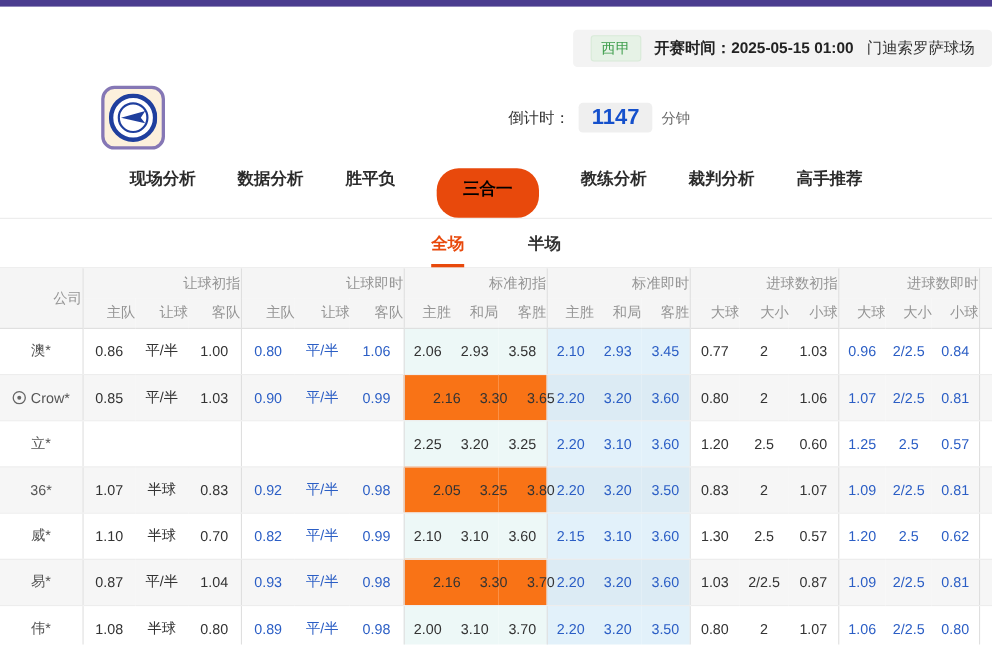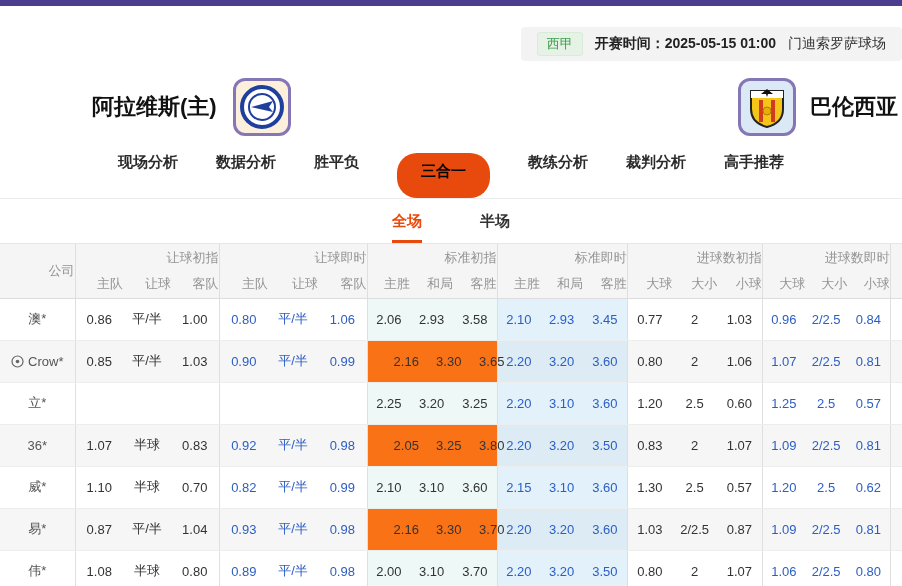--- a/index.html
+++ b/index.html
@@ -66,44 +66,35 @@
 <div class="matchinfo-wrap">
   <div class="matchinfo">
     <span class="league-badge">西甲</span>
     <span class="kickoff"><span>开赛时间：</span><span>2025-05-15 01:00</span></span>
     <span class="venue">门迪索罗萨球场</span>
   </div>
 </div>
 
 <div class="team-header">
   <div class="team-home">
-    <span class="team-name">阿拉维斯(主)</span>
     <span class="logo-box logo-home">
       <svg width="44" height="44" viewBox="0 0 44 44">
         <circle cx="22" cy="22" r="20" fill="#ffffff" stroke="#1f3f9e" stroke-width="4"></circle>
         <circle cx="22" cy="22" r="13" fill="#ffffff" stroke="#1f3f9e" stroke-width="2"></circle>
         <polygon points="11,22 33,16 29,22 33,27" fill="#1f3f9e"></polygon>
       </svg>
     </span>
   </div>
 
-
-  <div class="team-away">
-    <span class="logo-box logo-away">
-      <svg width="40" height="44" viewBox="0 0 40 44">
-        <path d="M4 6 L36 6 L36 24 Q36 38 20 42 Q4 38 4 24 Z" fill="#f5c518" stroke="#222" stroke-width="2"></path>
-        <path d="M4 6 L36 6 L36 13 L4 13 Z" fill="#ffffff"></path>
-        <path d="M20 4 L14 9 L19 9 L20 12 L21 9 L26 9 Z" fill="#111"></path>
-        <rect x="12" y="15" width="4" height="22" fill="#d23b1e"></rect>
-        <rect x="24" y="15" width="4" height="22" fill="#d23b1e"></rect>
-        <circle cx="20" cy="26" r="4" fill="#e8b007" stroke="#b07d00" stroke-width="1"></circle>
-      </svg>
-    </span>
-    <span class="team-name">巴伦西亚</span>
-  </div>
+  <div class="countdown">
+    <span class="cd-label">倒计时：</span>
+    <span class="cd-value">1147</span>
+    <span class="cd-unit">分钟</span>
+  </div>
+
 </div>
 
 <div class="navbar" id="navbar">
     <span class="nav-item">现场分析</span>
     <span class="nav-item">数据分析</span>
     <span class="nav-item">胜平负</span>
     <span class="nav-item active">三合一</span>
     <span class="nav-item">教练分析</span>
     <span class="nav-item">裁判分析</span>
     <span class="nav-item">高手推荐</span>

